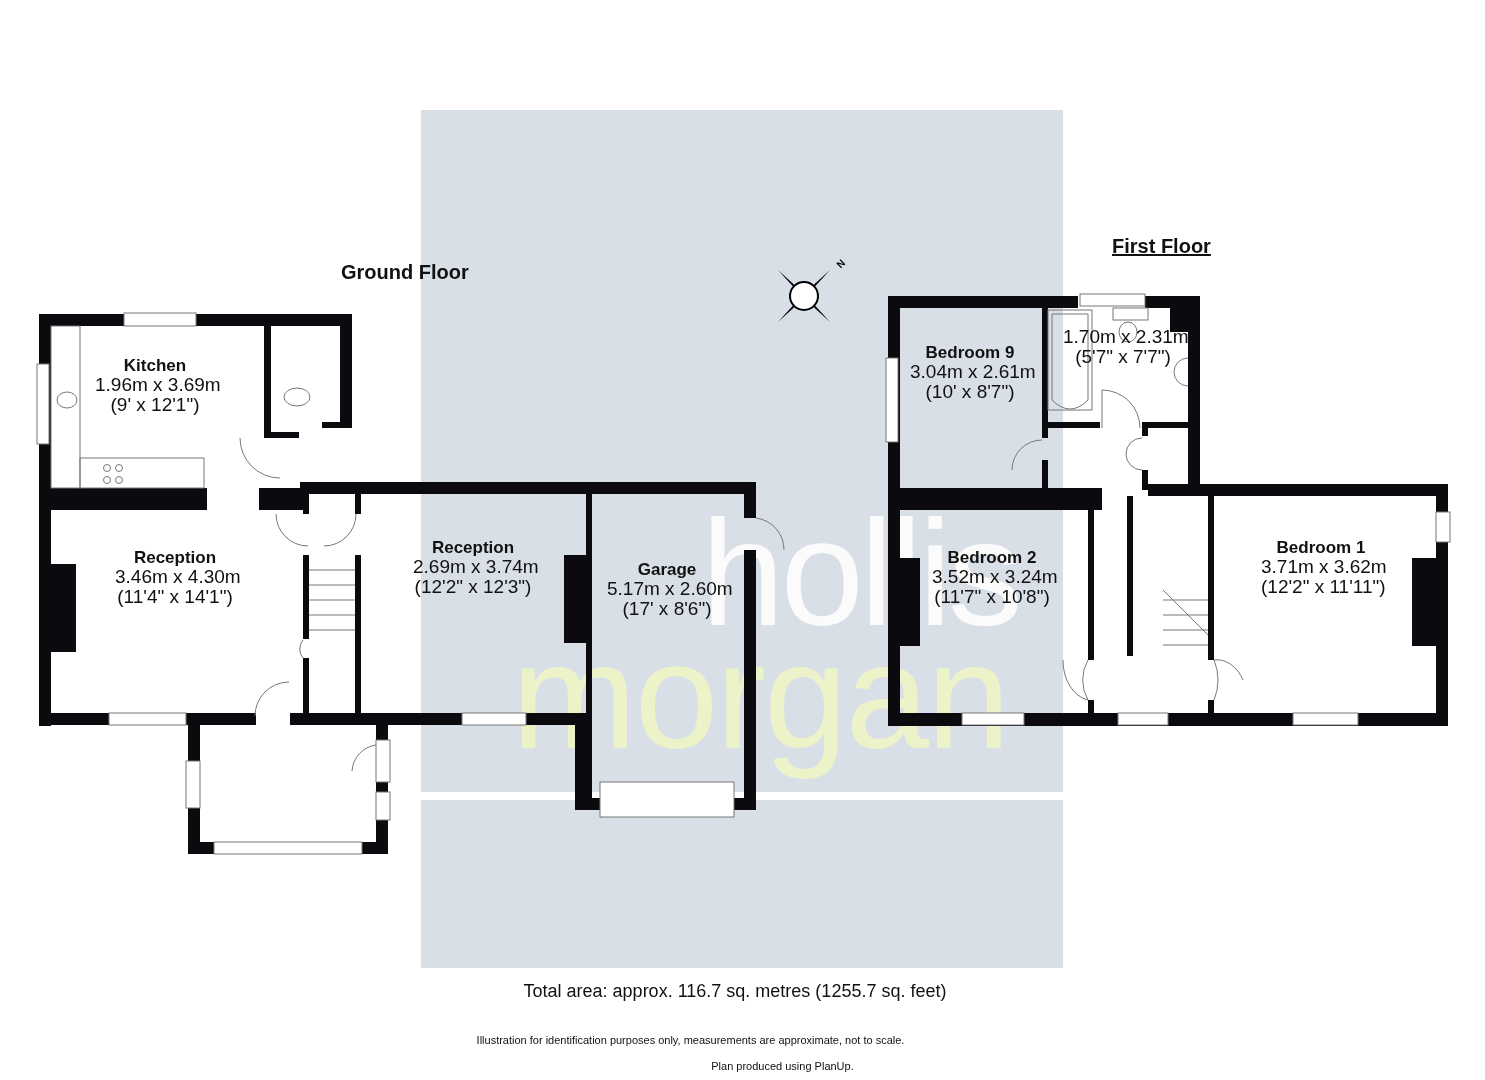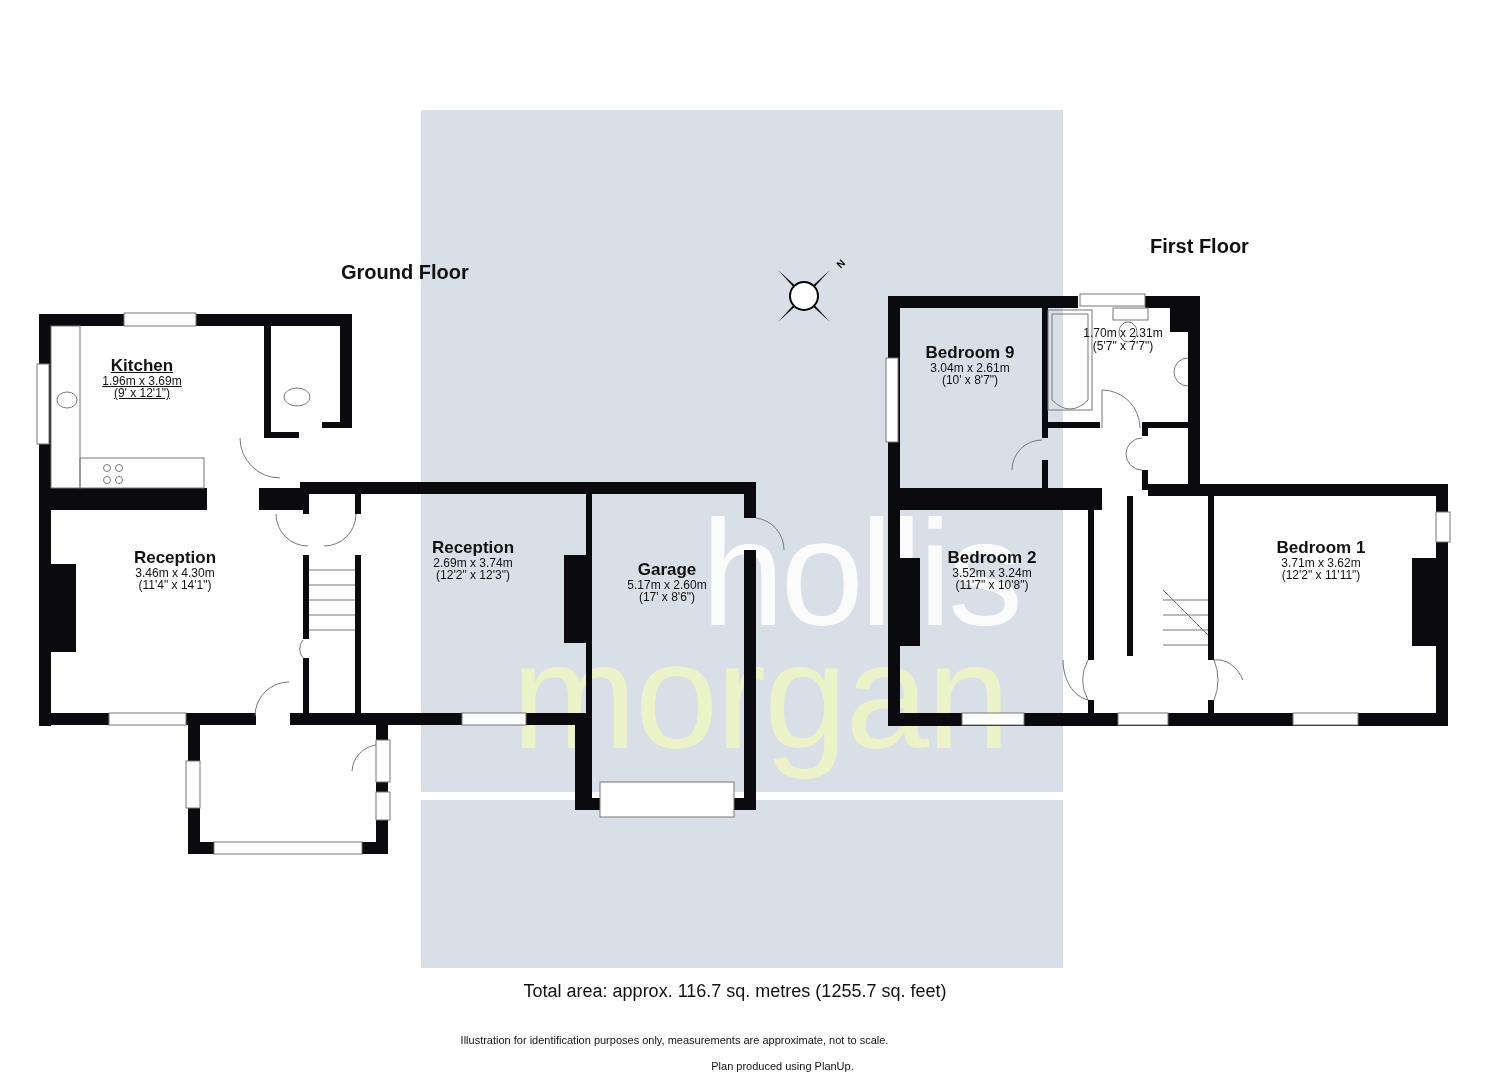--- a/index.html
+++ b/index.html
@@ -1,21 +1,21 @@
 <!DOCTYPE html>
 <html><head>
 <meta charset="utf-8">
 <style>
   html,body{margin:0;padding:0;background:#ffffff;}
   body{width:1485px;height:1080px;position:relative;overflow:hidden;font-family:"Liberation Sans",sans-serif;color:#111;}
   #plan{position:absolute;left:0;top:0;width:1485px;height:1080px;}
   .txt{position:absolute;text-align:center;white-space:nowrap;line-height:1.05;}
   .floor-title{font-weight:bold;font-size:20px;}
   .room-name{font-weight:bold;font-size:17px;display:block;}
-  .room-dim{font-size:12px;display:block;}
+  .room-dim{font-size:19px;display:block;}
   .footer-total{font-size:18px;}
   .footer-note{font-size:11px;}
 </style>
 </head>
 <body>
 
 <svg id="plan" viewBox="0 0 1485 1080" xmlns="http://www.w3.org/2000/svg">
 
   <g>
     <rect x="421" y="110" width="642" height="682" fill="#d9dfe7"></rect>
@@ -174,23 +174,23 @@
     <polygon points="-26,-26 -6,-4 -4,-6" fill="#000"></polygon>
     <polygon points="26,-26 4,-6 6,-4" fill="#000"></polygon>
     <polygon points="-26,26 -6,4 -4,6" fill="#000"></polygon>
     <polygon points="26,26 4,6 6,4" fill="#000"></polygon>
     <circle r="14" fill="#fff" stroke="#000" stroke-width="2"></circle>
     <text x="34" y="-26" font-size="10" font-weight="bold" transform="rotate(-45 34 -30)" fill="#000" font-family="Liberation Sans, sans-serif">N</text>
   </g>
 </svg>
 
 <div class="txt floor-title" style="left:341px;top:254px;margin-top:8px;">Ground Floor</div>
-<div class="txt floor-title" style="left:1150px;top:236px;">First Floor</div>
-
-<div class="txt" style="left:82px;top:357px;width:120px;text-decoration:underline;">
+<div class="txt floor-title" style="left:1112px;top:236px;text-decoration:underline;">First Floor</div>
+
+<div class="txt" style="left:95px;top:357px;width:120px;">
   <span class="room-name">Kitchen</span>
   <span class="room-dim">1.96m x 3.69m</span>
   <span class="room-dim">(9' x 12'1")</span>
 </div>
 <div class="txt" style="left:115px;top:549px;width:120px;">
   <span class="room-name">Reception</span>
   <span class="room-dim">3.46m x 4.30m</span>
   <span class="room-dim">(11'4" x 14'1")</span>
 </div>
 <div class="txt" style="left:413px;top:539px;width:120px;">
@@ -217,14 +217,14 @@
   <span class="room-dim">3.52m x 3.24m</span>
   <span class="room-dim">(11'7" x 10'8")</span>
 </div>
 <div class="txt" style="left:1261px;top:539px;width:120px;">
   <span class="room-name">Bedroom 1</span>
   <span class="room-dim">3.71m x 3.62m</span>
   <span class="room-dim">(12'2" x 11'11")</span>
 </div>
 
 <div class="txt footer-total" style="left:0;width:1470px;top:982px;">Total area: approx. 116.7 sq. metres (1255.7 sq. feet)</div>
-<div class="txt footer-note" style="left:8px;width:1333px;top:1035px;">Illustration for identification purposes only, measurements are approximate, not to scale.</div>
+<div class="txt footer-note" style="left:0;width:1333px;top:1035px;padding-left:24px;">Illustration for identification purposes only, measurements are approximate, not to scale.</div>
 <div class="txt footer-note" style="left:0;width:1485px;top:1061px;margin-left:40px;">Plan produced using PlanUp.</div>
 
 </body></html>

